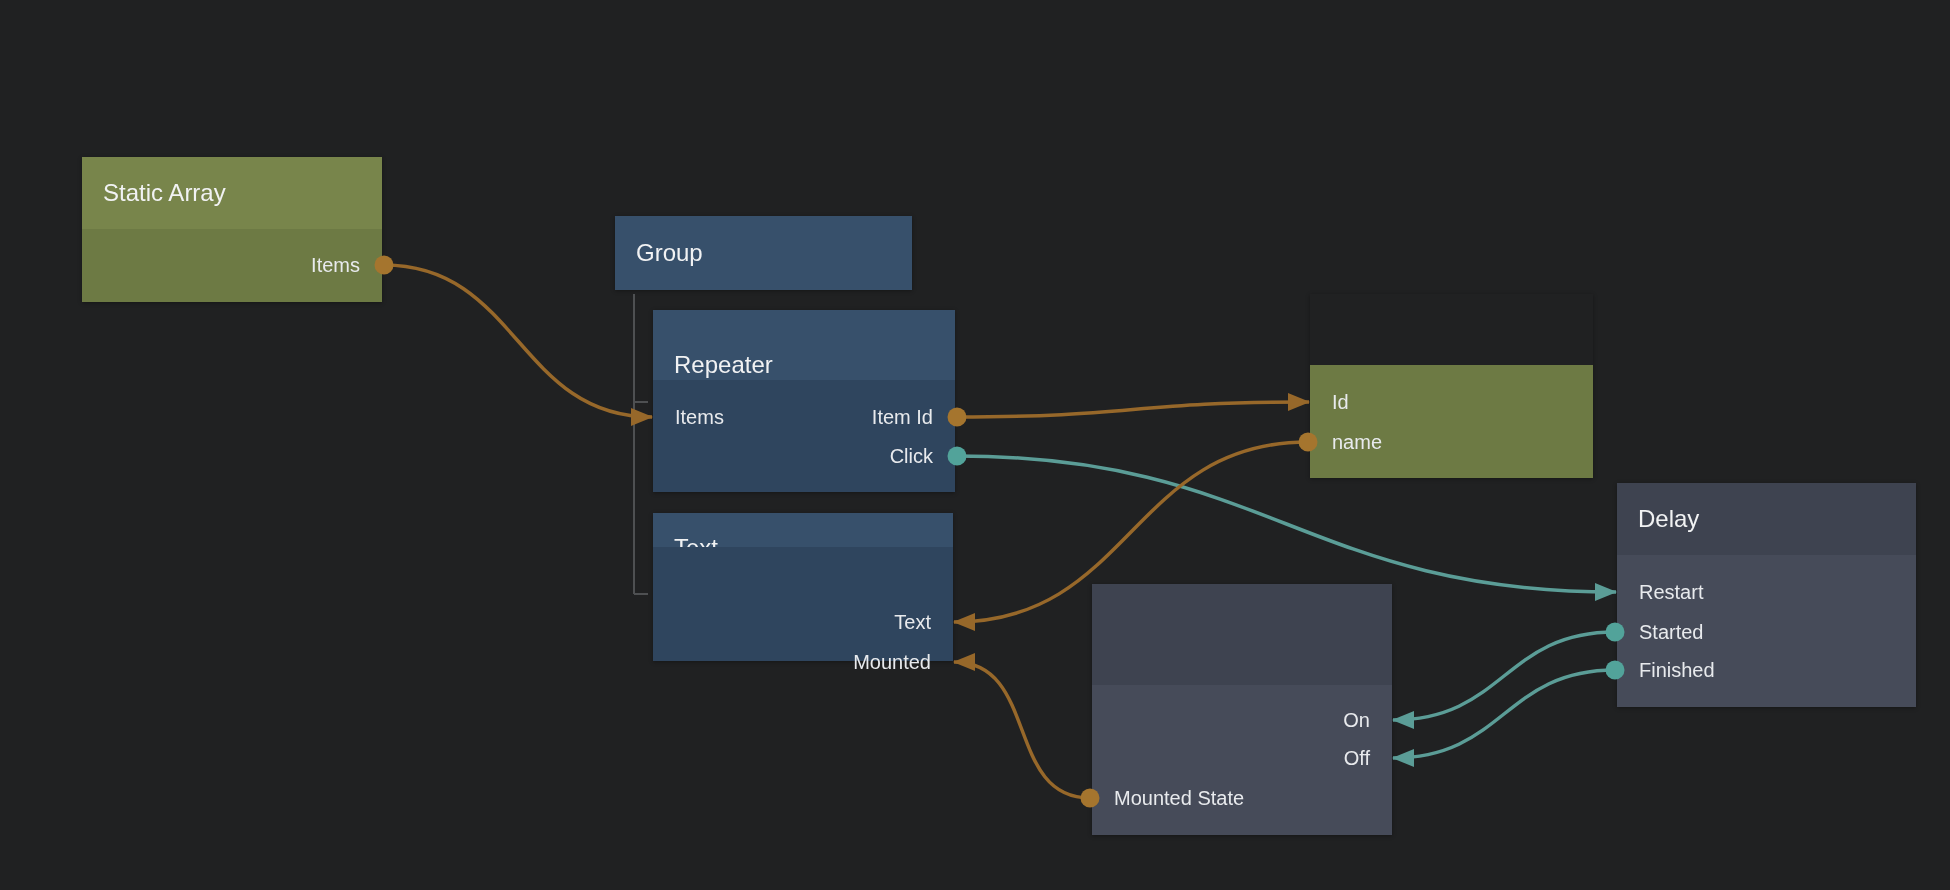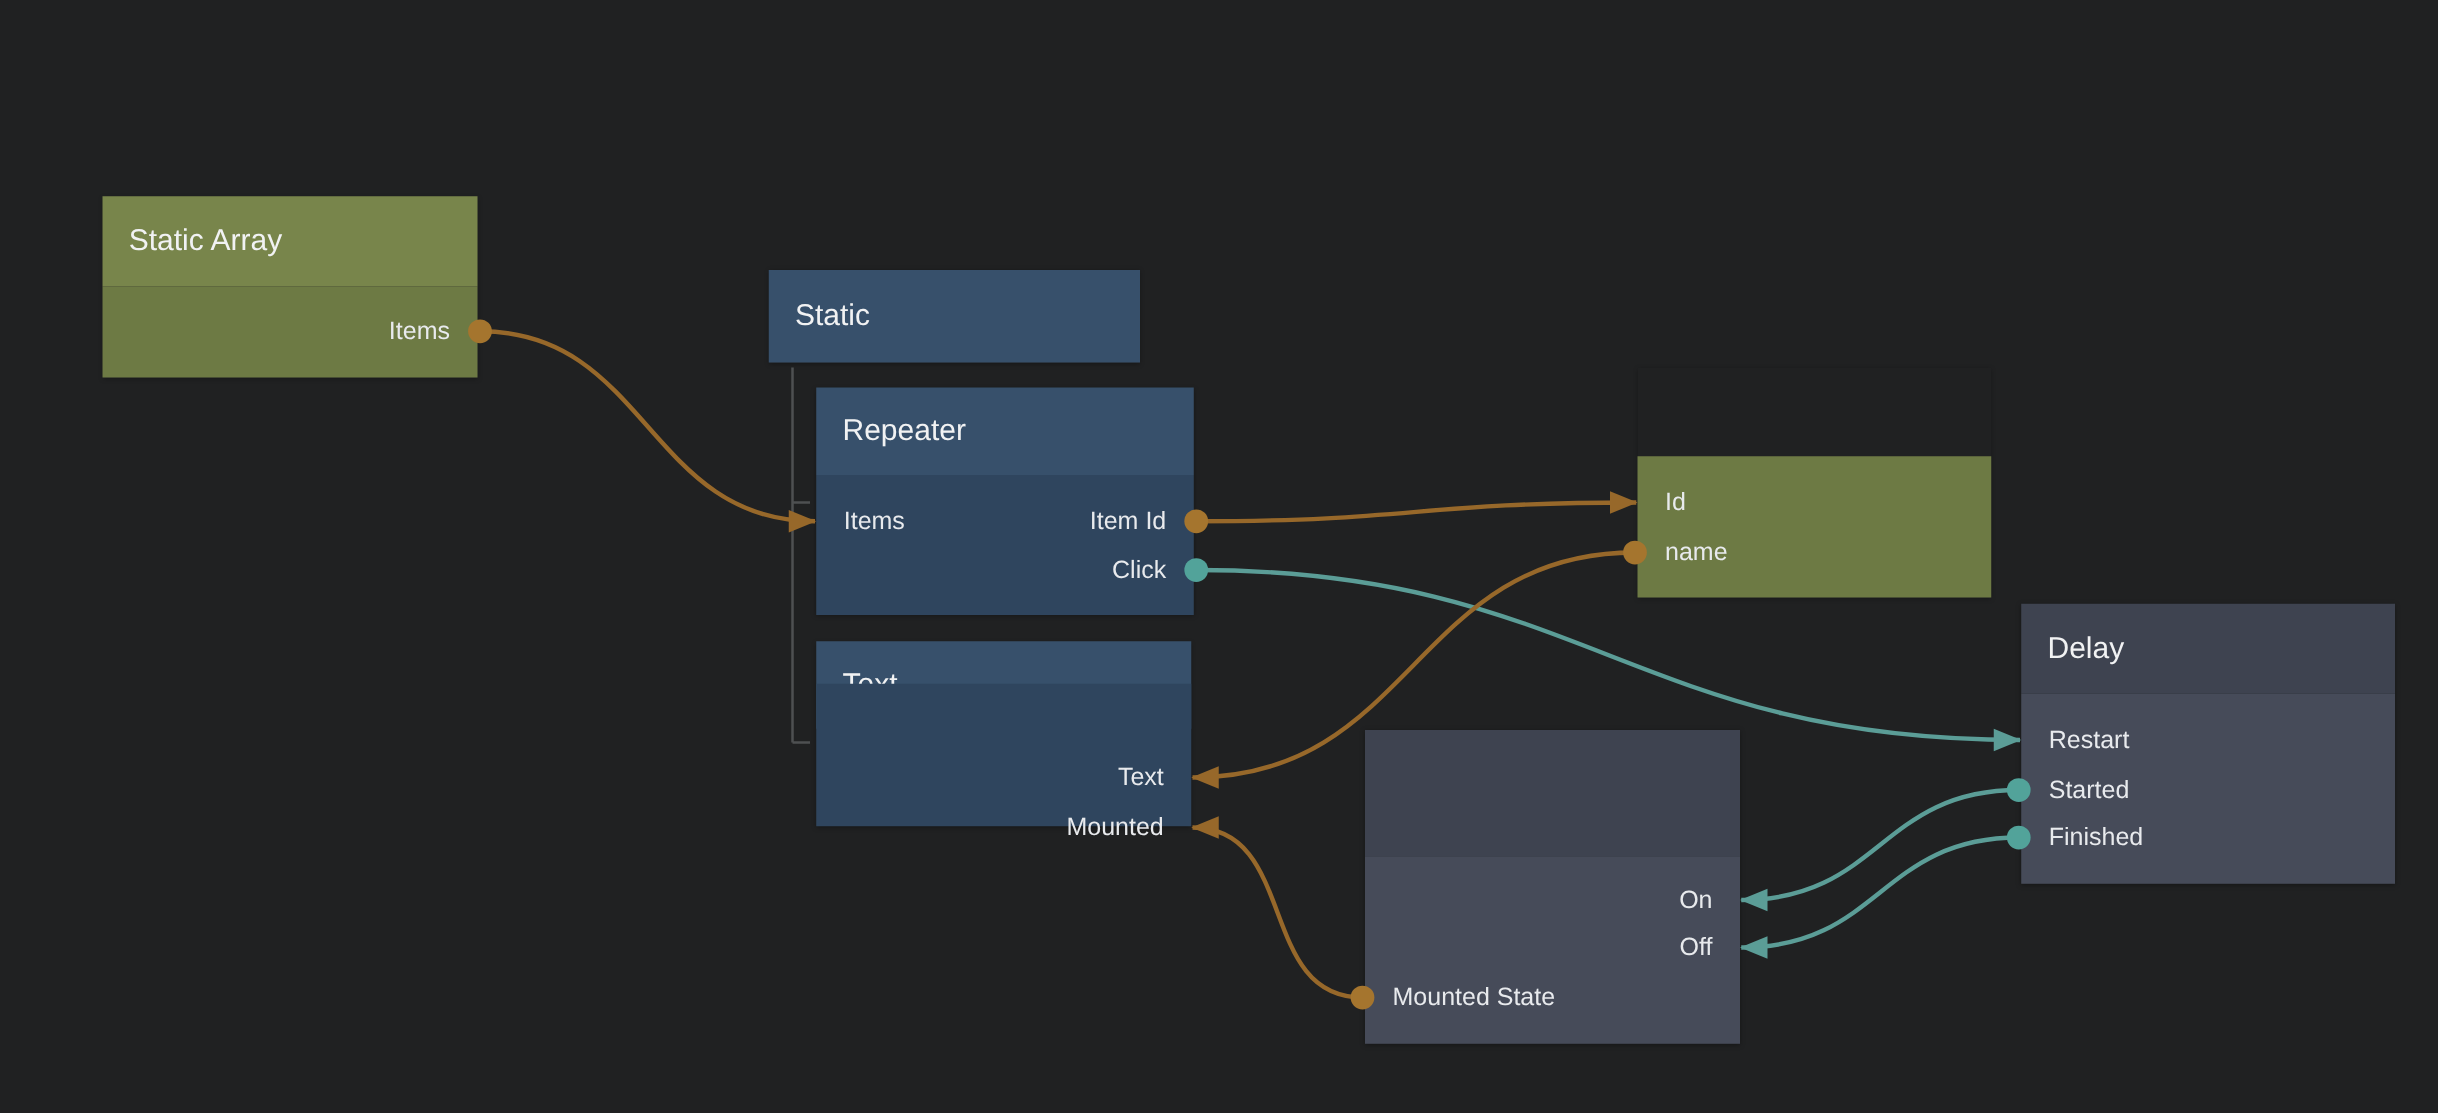--- a/index.html
+++ b/index.html
@@ -53,26 +53,26 @@
   <div id="nodes">
       <div class="node green" style="left: 82px; top: 157px; width: 300px; height: 145px;">
         <div class="header" style="height: 72px;">
           <div class="title">Static Array</div>
         </div>
         <div class="body" style="height: 73px;"></div>
         <div class="port-label right" style="top: 94px;">Items</div>
       </div>
       <div class="node blue" style="left: 615px; top: 216px; width: 297px; height: 74px;">
         <div class="header" style="height: 74px;">
-          <div class="title">Static</div>
+          <div class="title">Group</div>
         </div>
         <div class="body" style="height: 0px;"></div>
       </div>
       <div class="node blue" style="left: 653px; top: 310px; width: 302px; height: 182px;">
-        <div class="header" style="height: 70px;">
+        <div class="header" style="height: 70px; justify-content: flex-end;">
           <div class="title">Repeater</div>
         </div>
         <div class="body" style="height: 112px;"></div>
         <div class="port-label left" style="top: 93px;">Items</div>
         <div class="port-label right" style="top: 93px;">Item Id</div>
         <div class="port-label right" style="top: 132px;">Click</div>
       </div>
       <div class="node blue" style="left: 653px; top: 513px; width: 300px; height: 148px;">
         <div class="header" style="height: 70px;">
           <div class="title">Text</div>

